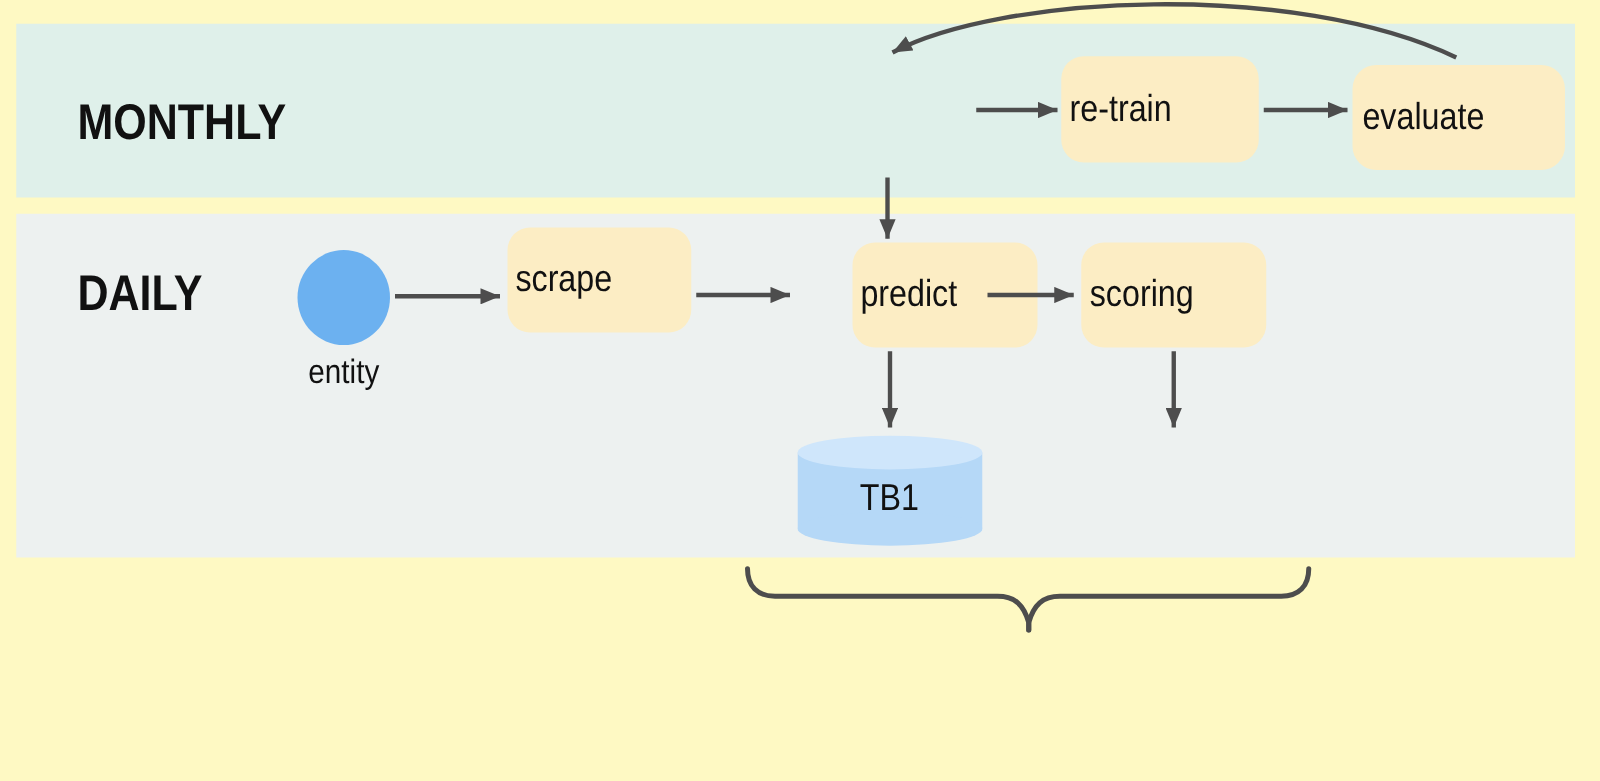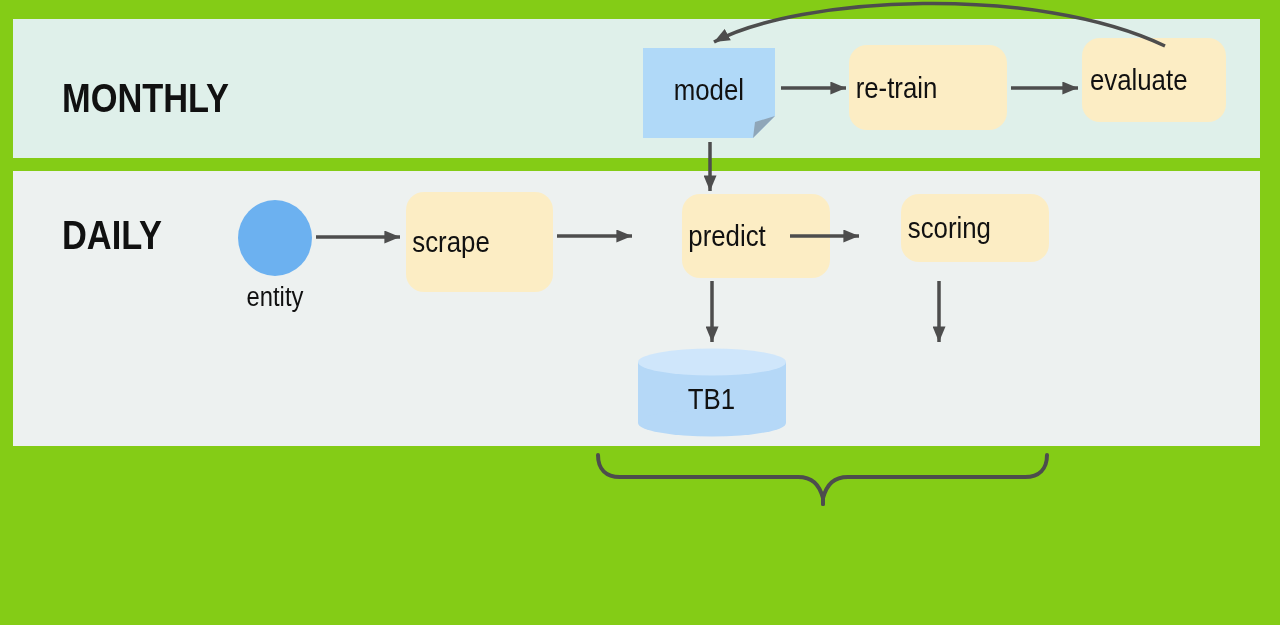--- a/index.html
+++ b/index.html
@@ -1,19 +1,19 @@
 <!DOCTYPE html>
 <html style="--lane_monthly: #dff0ea; --lane_daily: #edf1f0; --process_fill: #fcedc4; --note_fill: #b0d9f8; --note_fold: #8fa6b8; --entity_fill: #6cb1f0; --db_fill: #b5d8f7; --db_top: #cfe6fb; --arrow: #4d4d4d; --text: #111111;"><head>
 <meta charset="utf-8">
 <style>
   html,body{margin:0;padding:0;background:#ffffff;}
   .canvas{
     position:relative;
     width:1280px;height:625px;
-    background:#84cc16;
+    background:#fef9c3;
     font-family:"Liberation Sans","DejaVu Sans",sans-serif;
     color:var(--text,#111111);
     overflow:hidden;
   }
   .lane{position:absolute;left:13px;width:1247px;}
   .lane-monthly{top:19px;height:139px;background:var(--lane_monthly,#dff0ea);}
   .lane-daily{top:171px;height:275px;background:var(--lane_daily,#edf1f0);}
   .lane-label{
     position:absolute;left:62px;
     font-size:40px;font-weight:600;letter-spacing:0px;
@@ -62,47 +62,38 @@
 <body>
 
 <div class="canvas">
 
   <div class="lane lane-monthly"></div>
   <div class="lane lane-daily"></div>
 
   <div class="lane-label" style="top:76px;">MONTHLY</div>
   <div class="lane-label" style="top:213px;">DAILY</div>
 
-  <div class="shape-holder" style="left:643px;top:48px;width:132px;height:90px;">
-    <svg width="132" height="90" viewBox="0 0 132 90">
-      <path d="M0,0 H132 V68 L110,90 H0 Z" fill="var(--note_fill,#b0d9f8)"></path>
-      <path d="M110,90 L132,68 L112,74 Z" fill="var(--note_fold,#8fa6b8)"></path>
-    </svg>
-    <div class="overlay-label" style="padding-bottom:6px;">
-      <span class="node-label">model</span>
-    </div>
-  </div>
 
   <div class="node process" style="left:849px;top:45px;width:158px;height:85px;">
     <span class="node-label">re-train</span>
   </div>
-  <div class="node process" style="left:1082px;top:38px;width:144px;height:84px;">
+  <div class="node process" style="left:1082px;top:52px;width:170px;height:84px;border-radius:19px;">
     <span class="node-label">evaluate</span>
   </div>
 
   <div class="entity-circle" style="left:238px;top:200px;width:74px;height:76px;"></div>
   <div class="free-label" style="left:215px;top:282px;width:120px;">entity</div>
 
-  <div class="node process" style="left:406px;top:192px;width:147px;height:100px;">
+  <div class="node process" style="left:406px;top:182px;width:147px;height:84px;">
     <span class="node-label">scrape</span>
   </div>
   <div class="node process" style="left:638px;top:194px;width:148px;height:84px;margin-left:44px;">
     <span class="node-label">predict</span>
   </div>
-  <div class="node process" style="left:865px;top:194px;width:148px;height:68px;margin-left:36px;">
+  <div class="node process" style="left:865px;top:194px;width:148px;height:84px;">
     <span class="node-label">scoring</span>
   </div>
 
   <div class="shape-holder" style="left:638px;top:348px;width:148px;height:89px;">
     <svg width="148" height="89" viewBox="0 0 148 89">
       <rect x="0" y="14" width="148" height="61" fill="var(--db_fill,#b5d8f7)"></rect>
       <ellipse cx="74" cy="75" rx="74" ry="13.5" fill="var(--db_fill,#b5d8f7)"></ellipse>
       <ellipse cx="74" cy="14" rx="74" ry="13.5" fill="var(--db_top,#cfe6fb)"></ellipse>
     </svg>
     <div class="overlay-label" style="padding-top:12px;">

